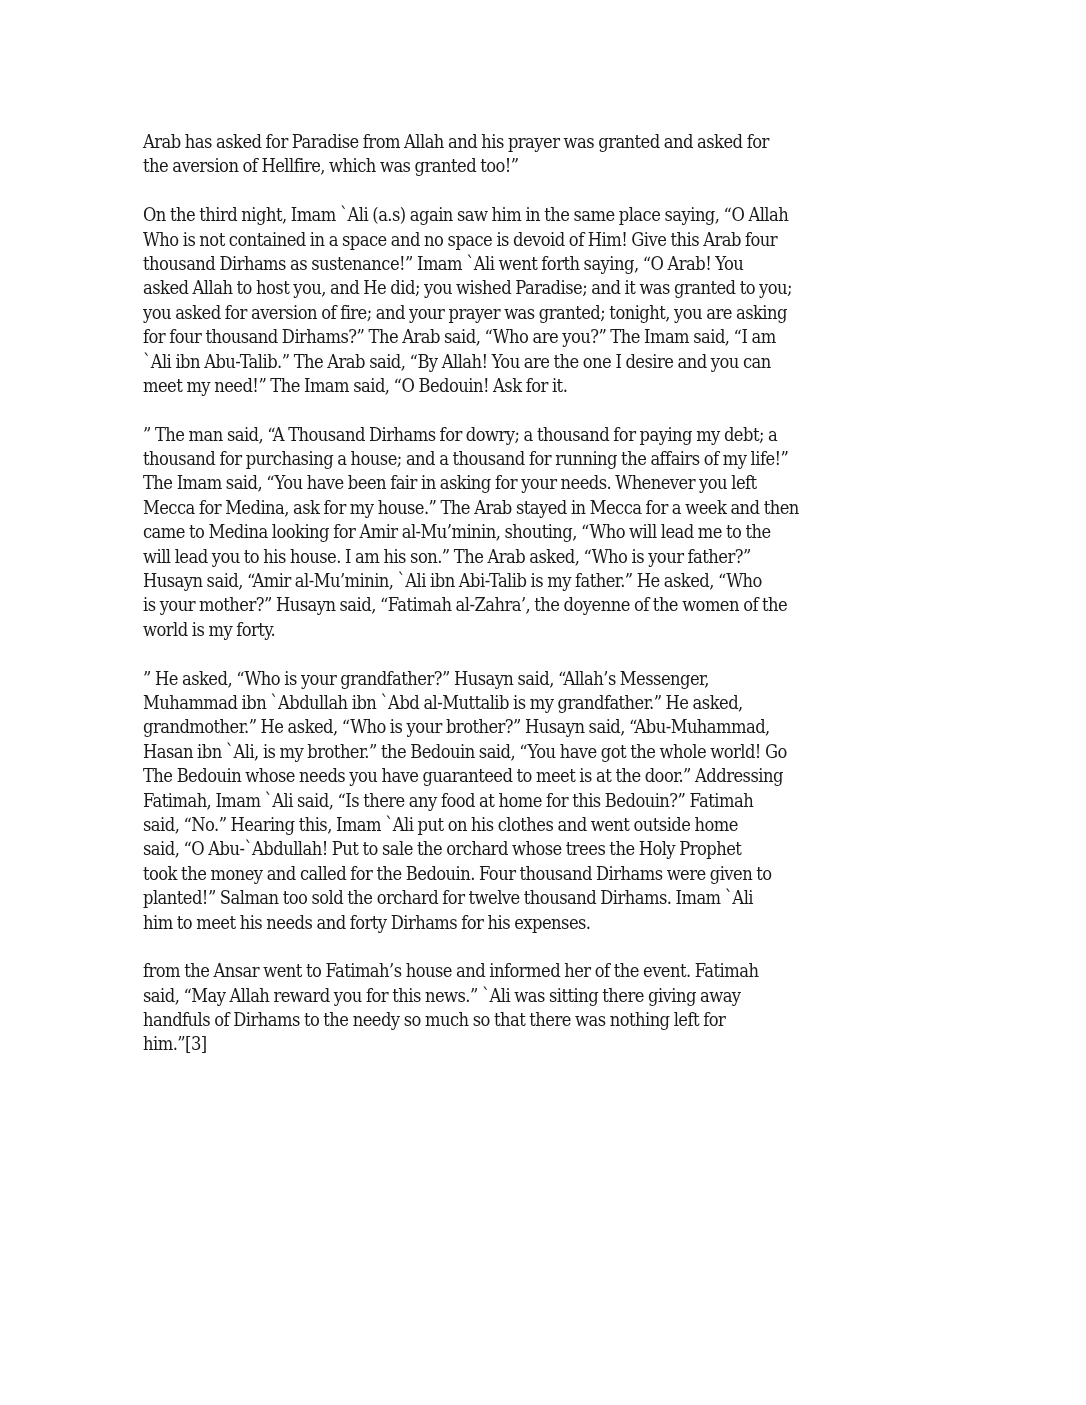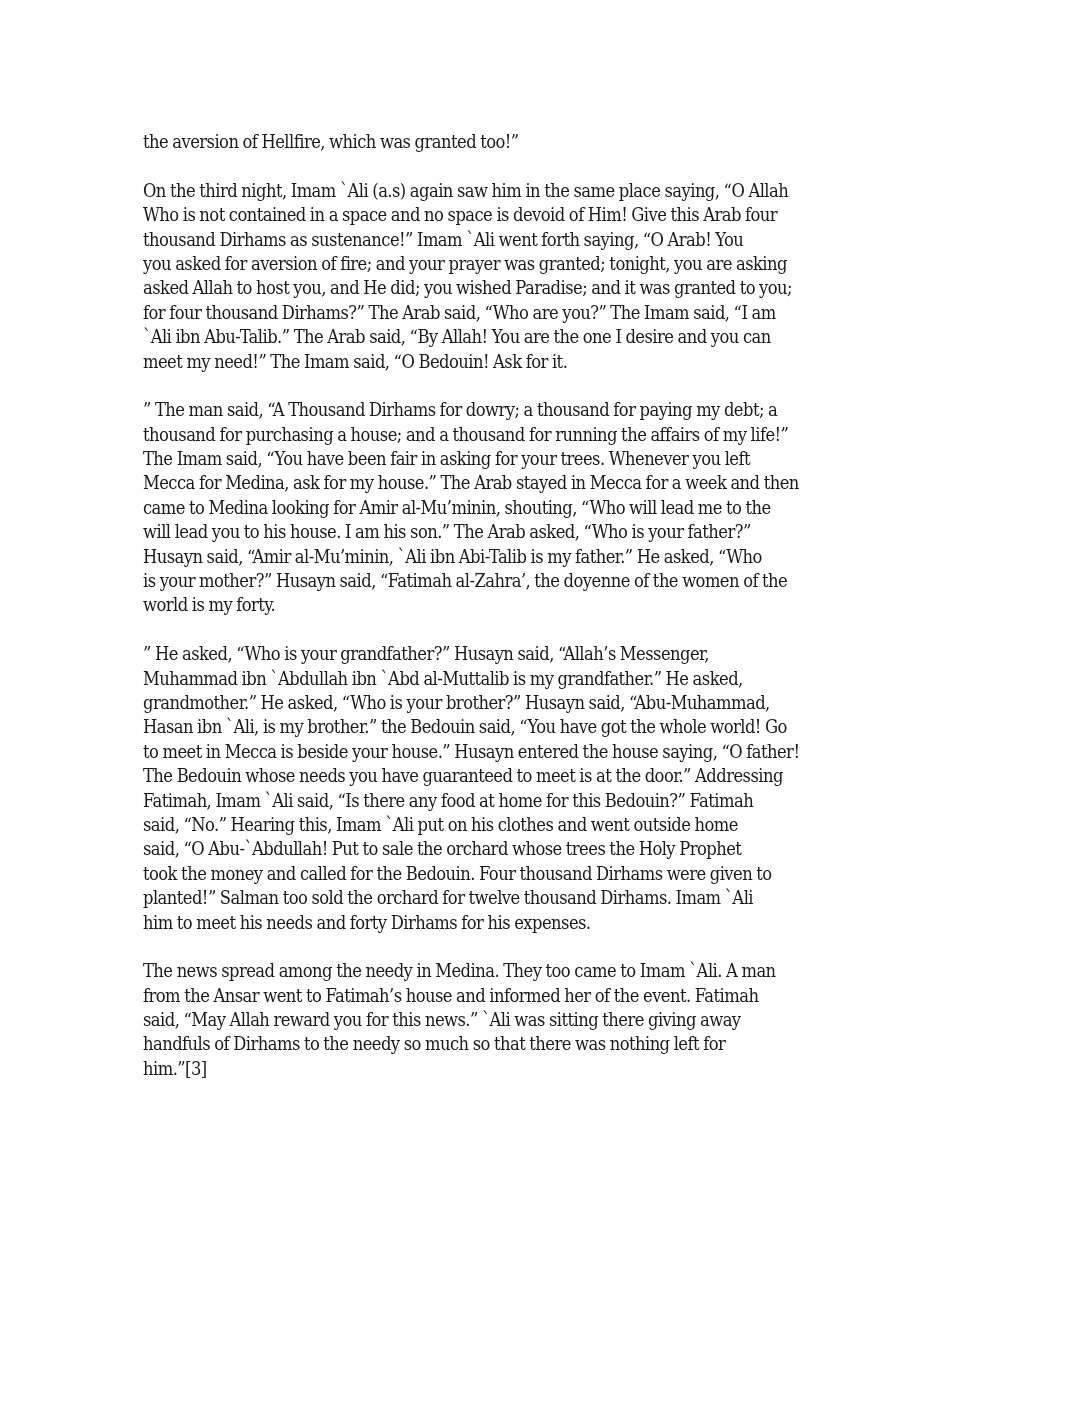--- a/index.html
+++ b/index.html
@@ -34,62 +34,61 @@
       line-height: 24.4px;
       white-space: nowrap;
     }
   </style>
 </head>
 <body>
 
 <div class="page">
 
   <p class="para">
+    <span class="line">Arab has asked for Paradise from Allah and his prayer was granted and asked for</span>
     <span class="line">the aversion of Hellfire, which was granted too!”</span>
   </p>
 
   <p class="para">
     <span class="line">On the third night, Imam `Ali (a.s) again saw him in the same place saying, “O Allah</span>
     <span class="line">Who is not contained in a space and no space is devoid of Him! Give this Arab four</span>
     <span class="line">thousand Dirhams as sustenance!” Imam `Ali went forth saying, “O Arab! You</span>
+    <span class="line">asked Allah to host you, and He did; you wished Paradise; and it was granted to you;</span>
     <span class="line">you asked for aversion of fire; and your prayer was granted; tonight, you are asking</span>
-    <span class="line">asked Allah to host you, and He did; you wished Paradise; and it was granted to you;</span>
     <span class="line">for four thousand Dirhams?” The Arab said, “Who are you?” The Imam said, “I am</span>
     <span class="line">`Ali ibn Abu-Talib.” The Arab said, “By Allah! You are the one I desire and you can</span>
     <span class="line">meet my need!” The Imam said, “O Bedouin! Ask for it.</span>
   </p>
 
   <p class="para">
     <span class="line">” The man said, “A Thousand Dirhams for dowry; a thousand for paying my debt; a</span>
     <span class="line">thousand for purchasing a house; and a thousand for running the affairs of my life!”</span>
-    <span class="line">The Imam said, “You have been fair in asking for your trees. Whenever you left</span>
+    <span class="line">The Imam said, “You have been fair in asking for your needs. Whenever you left</span>
     <span class="line">Mecca for Medina, ask for my house.” The Arab stayed in Mecca for a week and then</span>
     <span class="line">came to Medina looking for Amir al-Mu’minin, shouting, “Who will lead me to the</span>
     <span class="line">will lead you to his house. I am his son.” The Arab asked, “Who is your father?”</span>
     <span class="line">Husayn said, “Amir al-Mu’minin, `Ali ibn Abi-Talib is my father.” He asked, “Who</span>
     <span class="line">is your mother?” Husayn said, “Fatimah al-Zahra’, the doyenne of the women of the</span>
     <span class="line">world is my forty.</span>
   </p>
 
   <p class="para">
     <span class="line">” He asked, “Who is your grandfather?” Husayn said, “Allah’s Messenger,</span>
     <span class="line">Muhammad ibn `Abdullah ibn `Abd al-Muttalib is my grandfather.” He asked,</span>
     <span class="line">grandmother.” He asked, “Who is your brother?” Husayn said, “Abu-Muhammad,</span>
     <span class="line">Hasan ibn `Ali, is my brother.” the Bedouin said, “You have got the whole world! Go</span>
-    <span class="line">to meet in Mecca is beside your house.” Husayn entered the house saying, “O father!</span>
     <span class="line">The Bedouin whose needs you have guaranteed to meet is at the door.” Addressing</span>
     <span class="line">Fatimah, Imam `Ali said, “Is there any food at home for this Bedouin?” Fatimah</span>
     <span class="line">said, “No.” Hearing this, Imam `Ali put on his clothes and went outside home</span>
     <span class="line">said, “O Abu-`Abdullah! Put to sale the orchard whose trees the Holy Prophet</span>
     <span class="line">took the money and called for the Bedouin. Four thousand Dirhams were given to</span>
     <span class="line">planted!” Salman too sold the orchard for twelve thousand Dirhams. Imam `Ali</span>
     <span class="line">him to meet his needs and forty Dirhams for his expenses.</span>
   </p>
 
   <p class="para">
-    <span class="line">The news spread among the needy in Medina. They too came to Imam `Ali. A man</span>
     <span class="line">from the Ansar went to Fatimah’s house and informed her of the event. Fatimah</span>
     <span class="line">said, “May Allah reward you for this news.” `Ali was sitting there giving away</span>
     <span class="line">handfuls of Dirhams to the needy so much so that there was nothing left for</span>
     <span class="line">him.”[3]</span>
   </p>
 
 </div>
 
 </body></html>

